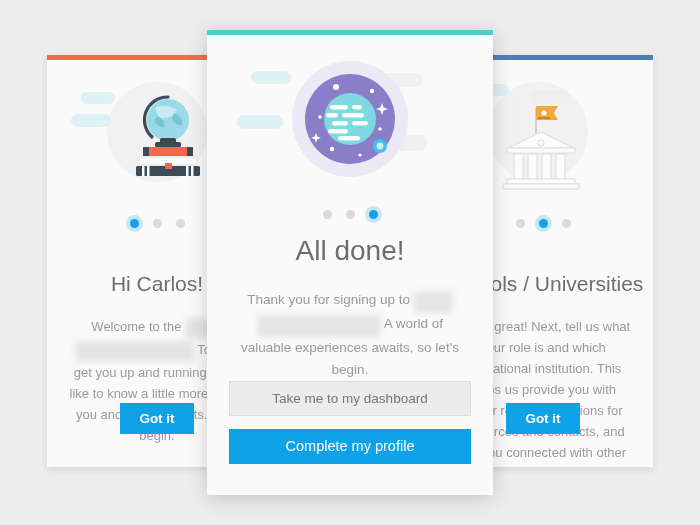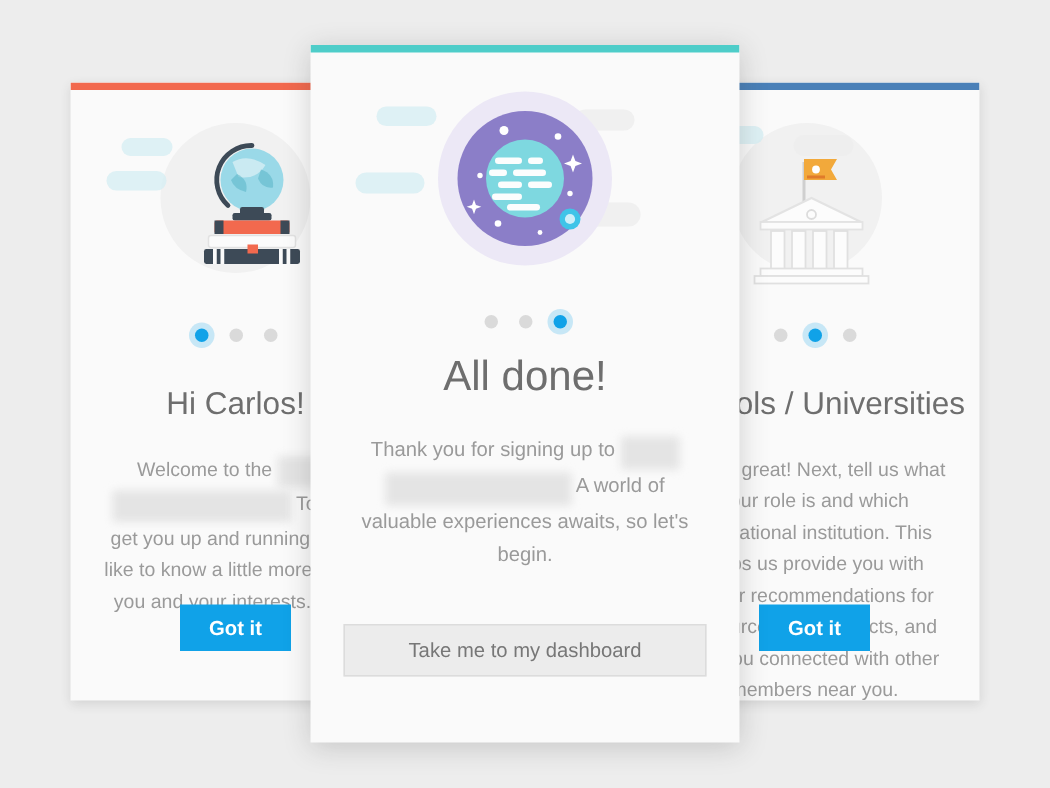--- a/index.html
+++ b/index.html
@@ -76,21 +76,21 @@
     background: #10a2e8;
     box-shadow: 0 0 0 4px rgba(16,162,232,.22);
   }
 
   
   .title {
     text-align: center;
     font-size: 21px;
     color: #6e6e6e;
     font-weight: 400;
-    margin-top: 22px;
+    margin-top: 36px;
     white-space: nowrap;
   }
   .center .title { font-size: 28px; margin-top: 8px; }
 
   .body {
     text-align: center;
     font-size: 13px;
     line-height: 1.62;
     color: #9a9a9a;
     padding: 0 22px;
@@ -275,16 +275,17 @@
       <span class="dot"></span>
       <span class="dot"></span>
       <span class="dot active"></span>
     </div>
 
     <div class="title">All done!</div>
     <div class="body">Thank you for signing up to <span class="redact">Global</span> <span class="redact">Education Exchange</span> A world of valuable experiences awaits, so let's begin.</div>
 
     <div class="btn-wrap">
       <button class="btn btn-secondary">Take me to my dashboard</button>
+      <button class="btn btn-primary">Complete my profile</button>
     </div>
   </div>
 
 </div>
 
 </body></html>

